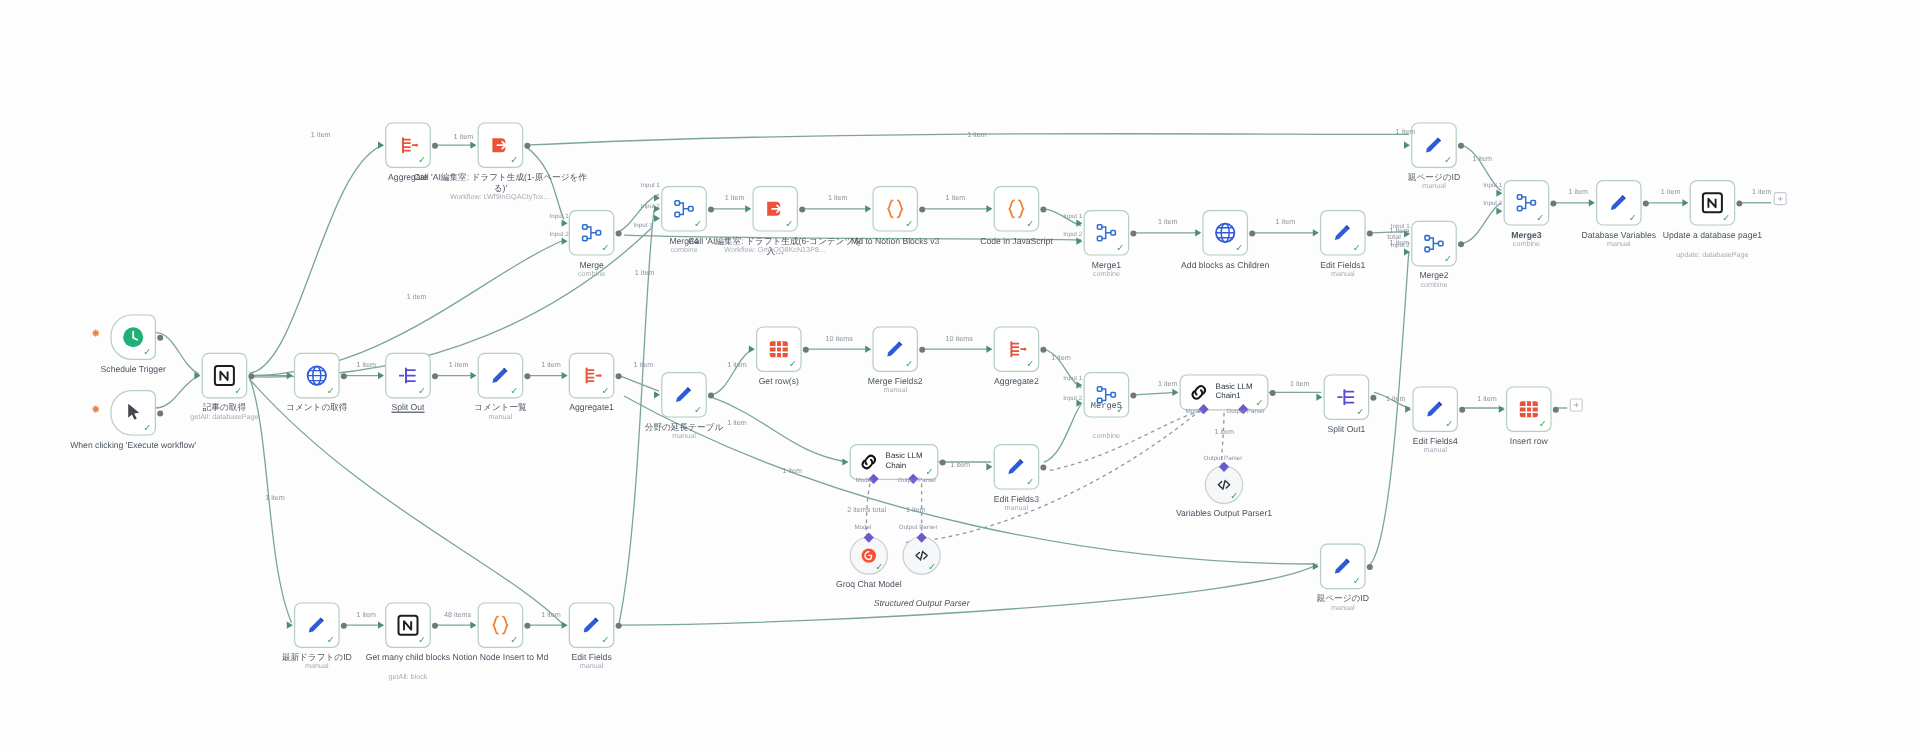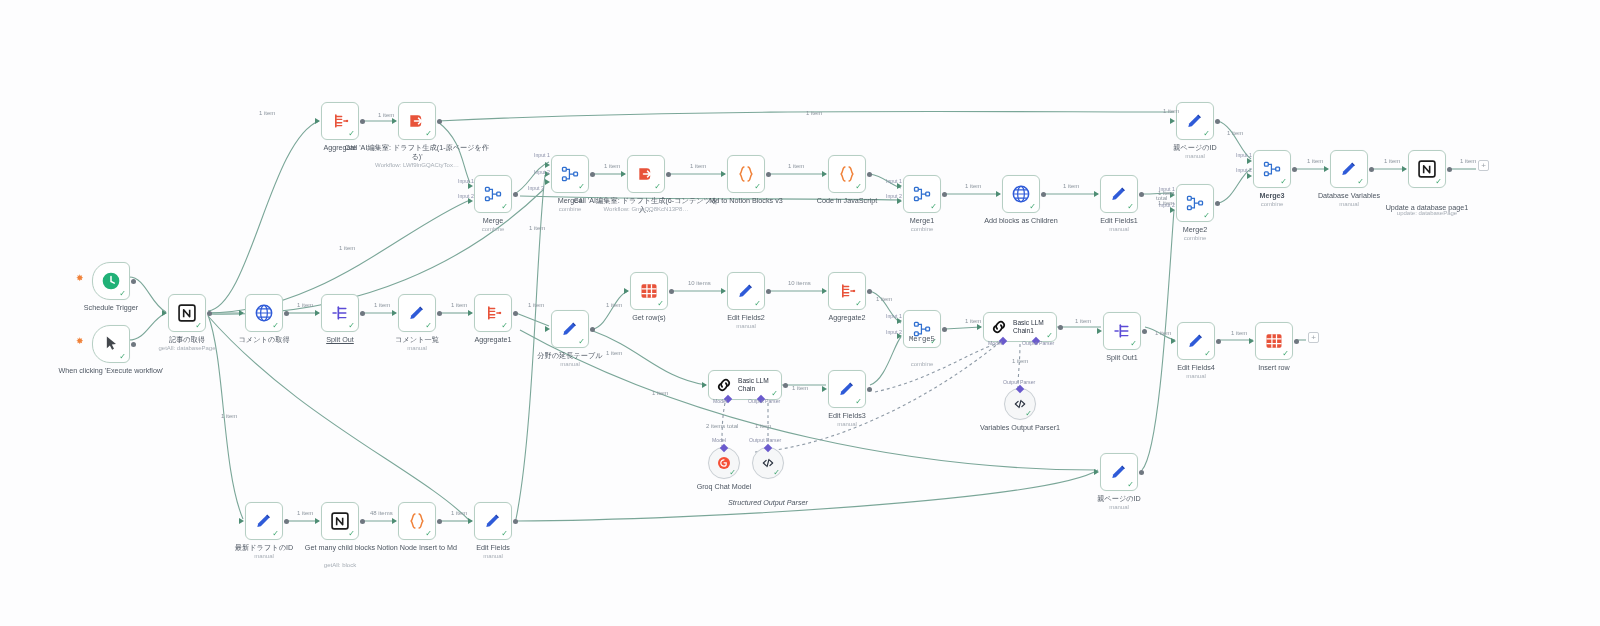--- a/index.html
+++ b/index.html
@@ -515,21 +515,21 @@
           <span>
             <svg class="ico" viewBox="0 0 24 24">
               <rect x="2.5" y="2.5" width="19" height="19" rx="2.5" fill="#fff" stroke="#1d1d1d" stroke-width="2"></rect>
               <path d="M8 17V8l7.2 8.4V8" stroke="#1d1d1d" stroke-width="1.9" fill="none" stroke-linejoin="round"></path>
             </svg>
           </span>
           <span class="tick">✓</span>
           <span class="port out"></span>
           <span class="port in"></span>
         </div>
-        <div class="label" style="top: 42px; margin-top: 12px;">Update a database page1</div>
+        <div class="label" style="top: 42px;">Update a database page1</div>
         <div class="sub" style="top: 60px;">update: databasePage</div>
       </div>
       <div class="node" style="left: 551px; top: 310px;">
         <div class="box">
           <span>
             <svg class="ico" viewBox="0 0 24 24">
               <path d="M4 19.2l1-4.1L15.4 4.7l3.2 3.2L8.2 18.3z" fill="#2f5bd8"></path>
               <path d="M15.4 4.7l3.2 3.2" stroke="#1d3ea8" stroke-width="1.4"></path>
             </svg>
           </span>
@@ -559,21 +559,21 @@
           <span>
             <svg class="ico" viewBox="0 0 24 24">
               <path d="M4 19.2l1-4.1L15.4 4.7l3.2 3.2L8.2 18.3z" fill="#2f5bd8"></path>
               <path d="M15.4 4.7l3.2 3.2" stroke="#1d3ea8" stroke-width="1.4"></path>
             </svg>
           </span>
           <span class="tick">✓</span>
           <span class="port out"></span>
           <span class="port in"></span>
         </div>
-        <div class="label" style="top: 42px;">Edit Fields2</div>
+        <div class="label" style="top: 42px;">Merge Fields2</div>
         <div class="sub" style="top: 51px;">manual</div>
       </div>
       <div class="node" style="left: 828px; top: 272px;">
         <div class="box">
           <span>
             <svg class="ico" viewBox="0 0 24 24">
               <rect x="6" y="4" width="2" height="16" rx="1" fill="#e8533a"></rect>
               <path d="M8 6.5h6M8 10h6M8 14h6M8 17.5h6" stroke="#e8533a" stroke-width="1.7" stroke-linecap="round"></path>
               <path d="M16 12h5" stroke="#e8533a" stroke-width="1.8"></path>
               <circle cx="20.5" cy="12" r="1.4" fill="#e8533a"></circle>

